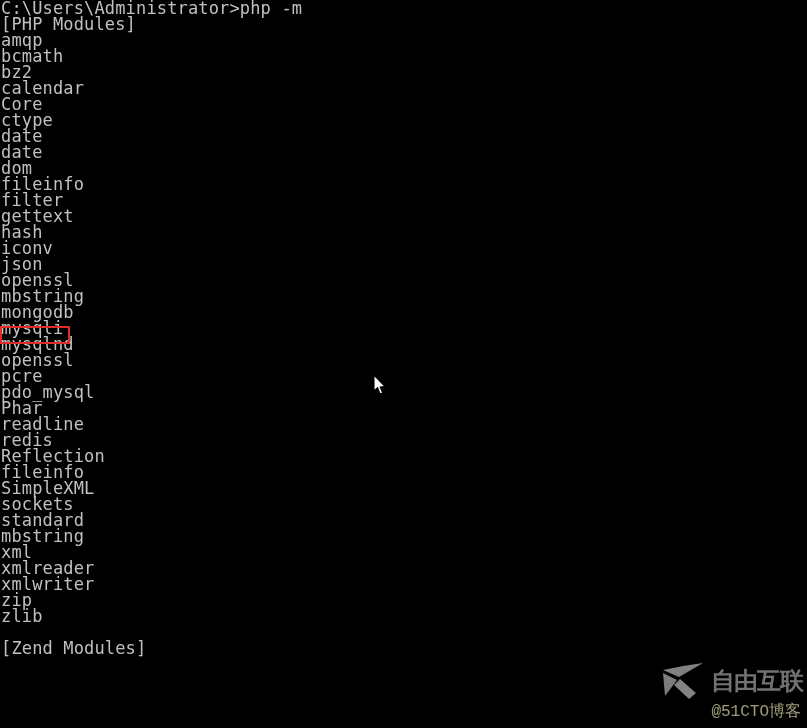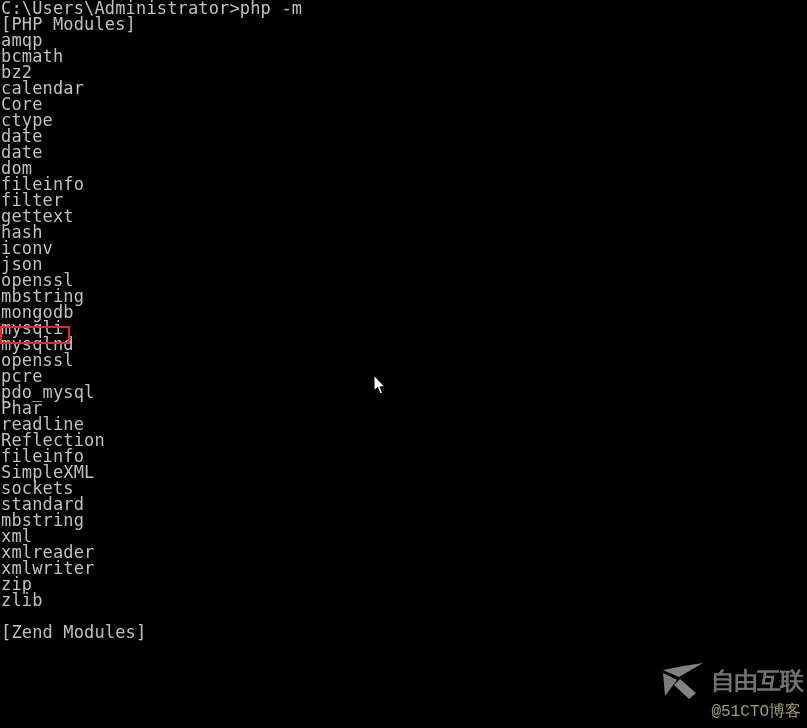--- a/index.html
+++ b/index.html
@@ -126,20 +126,21 @@
         <div class="console-line">openssl</div>
         <div class="console-line">mbstring</div>
         <div class="console-line">mongodb</div>
         <div class="console-line">mysqli</div>
         <div class="console-line">mysqlnd</div>
         <div class="console-line">openssl</div>
         <div class="console-line">pcre</div>
         <div class="console-line">pdo_mysql</div>
         <div class="console-line">Phar</div>
         <div class="console-line">readline</div>
+        <div class="console-line">redis</div>
         <div class="console-line">Reflection</div>
         <div class="console-line">fileinfo</div>
         <div class="console-line">SimpleXML</div>
         <div class="console-line">sockets</div>
         <div class="console-line">standard</div>
         <div class="console-line">mbstring</div>
         <div class="console-line">xml</div>
         <div class="console-line">xmlreader</div>
         <div class="console-line">xmlwriter</div>
         <div class="console-line">zip</div>

